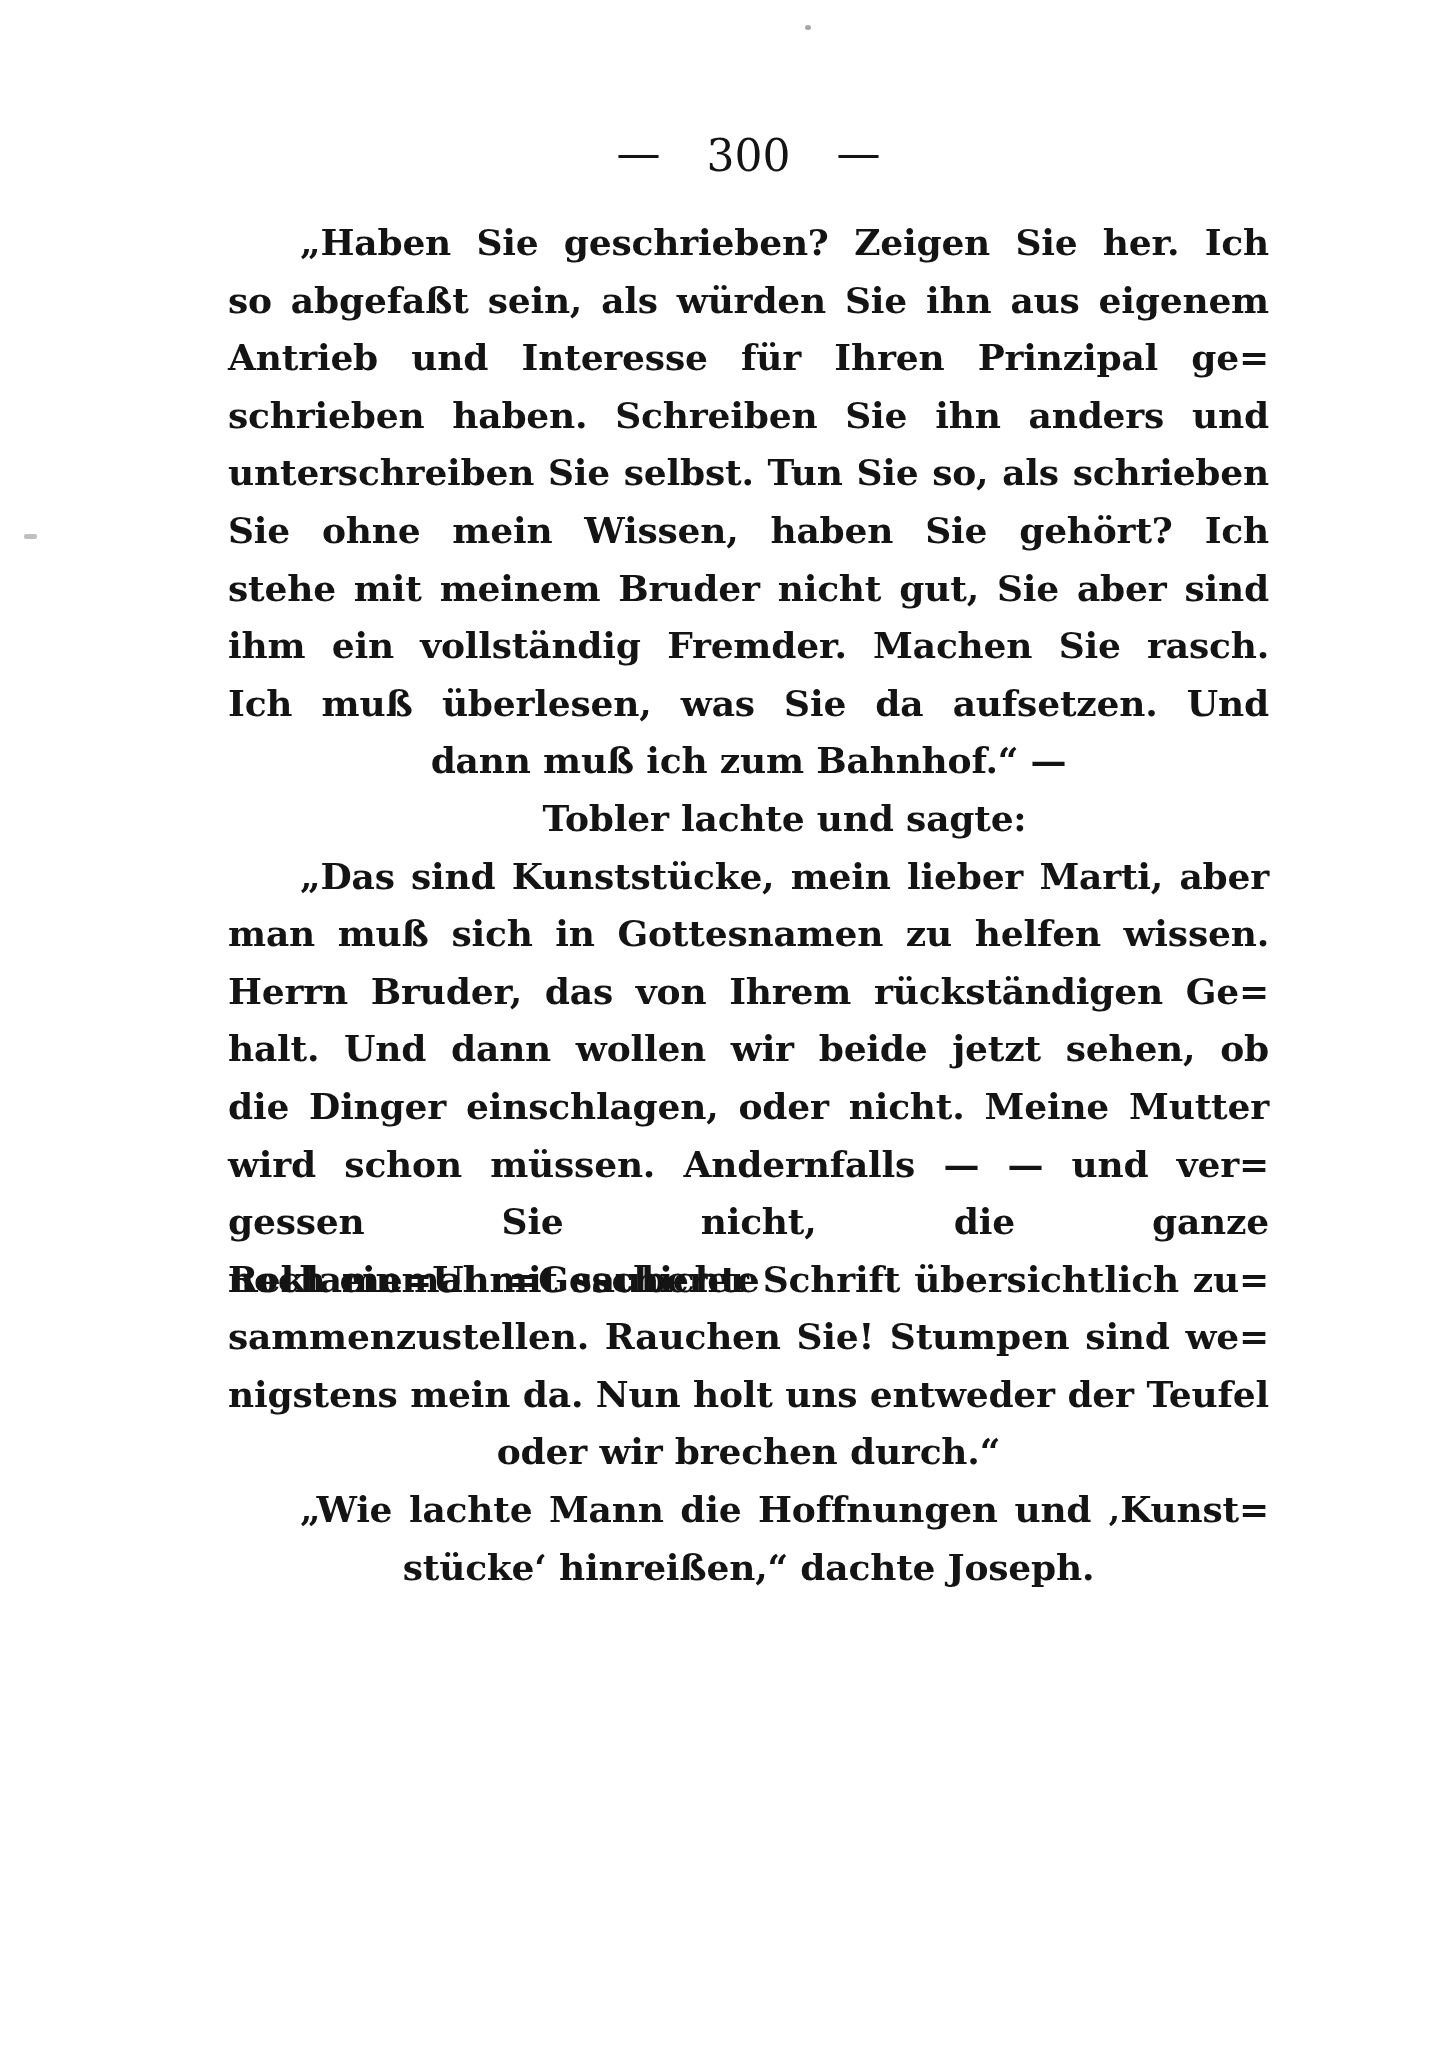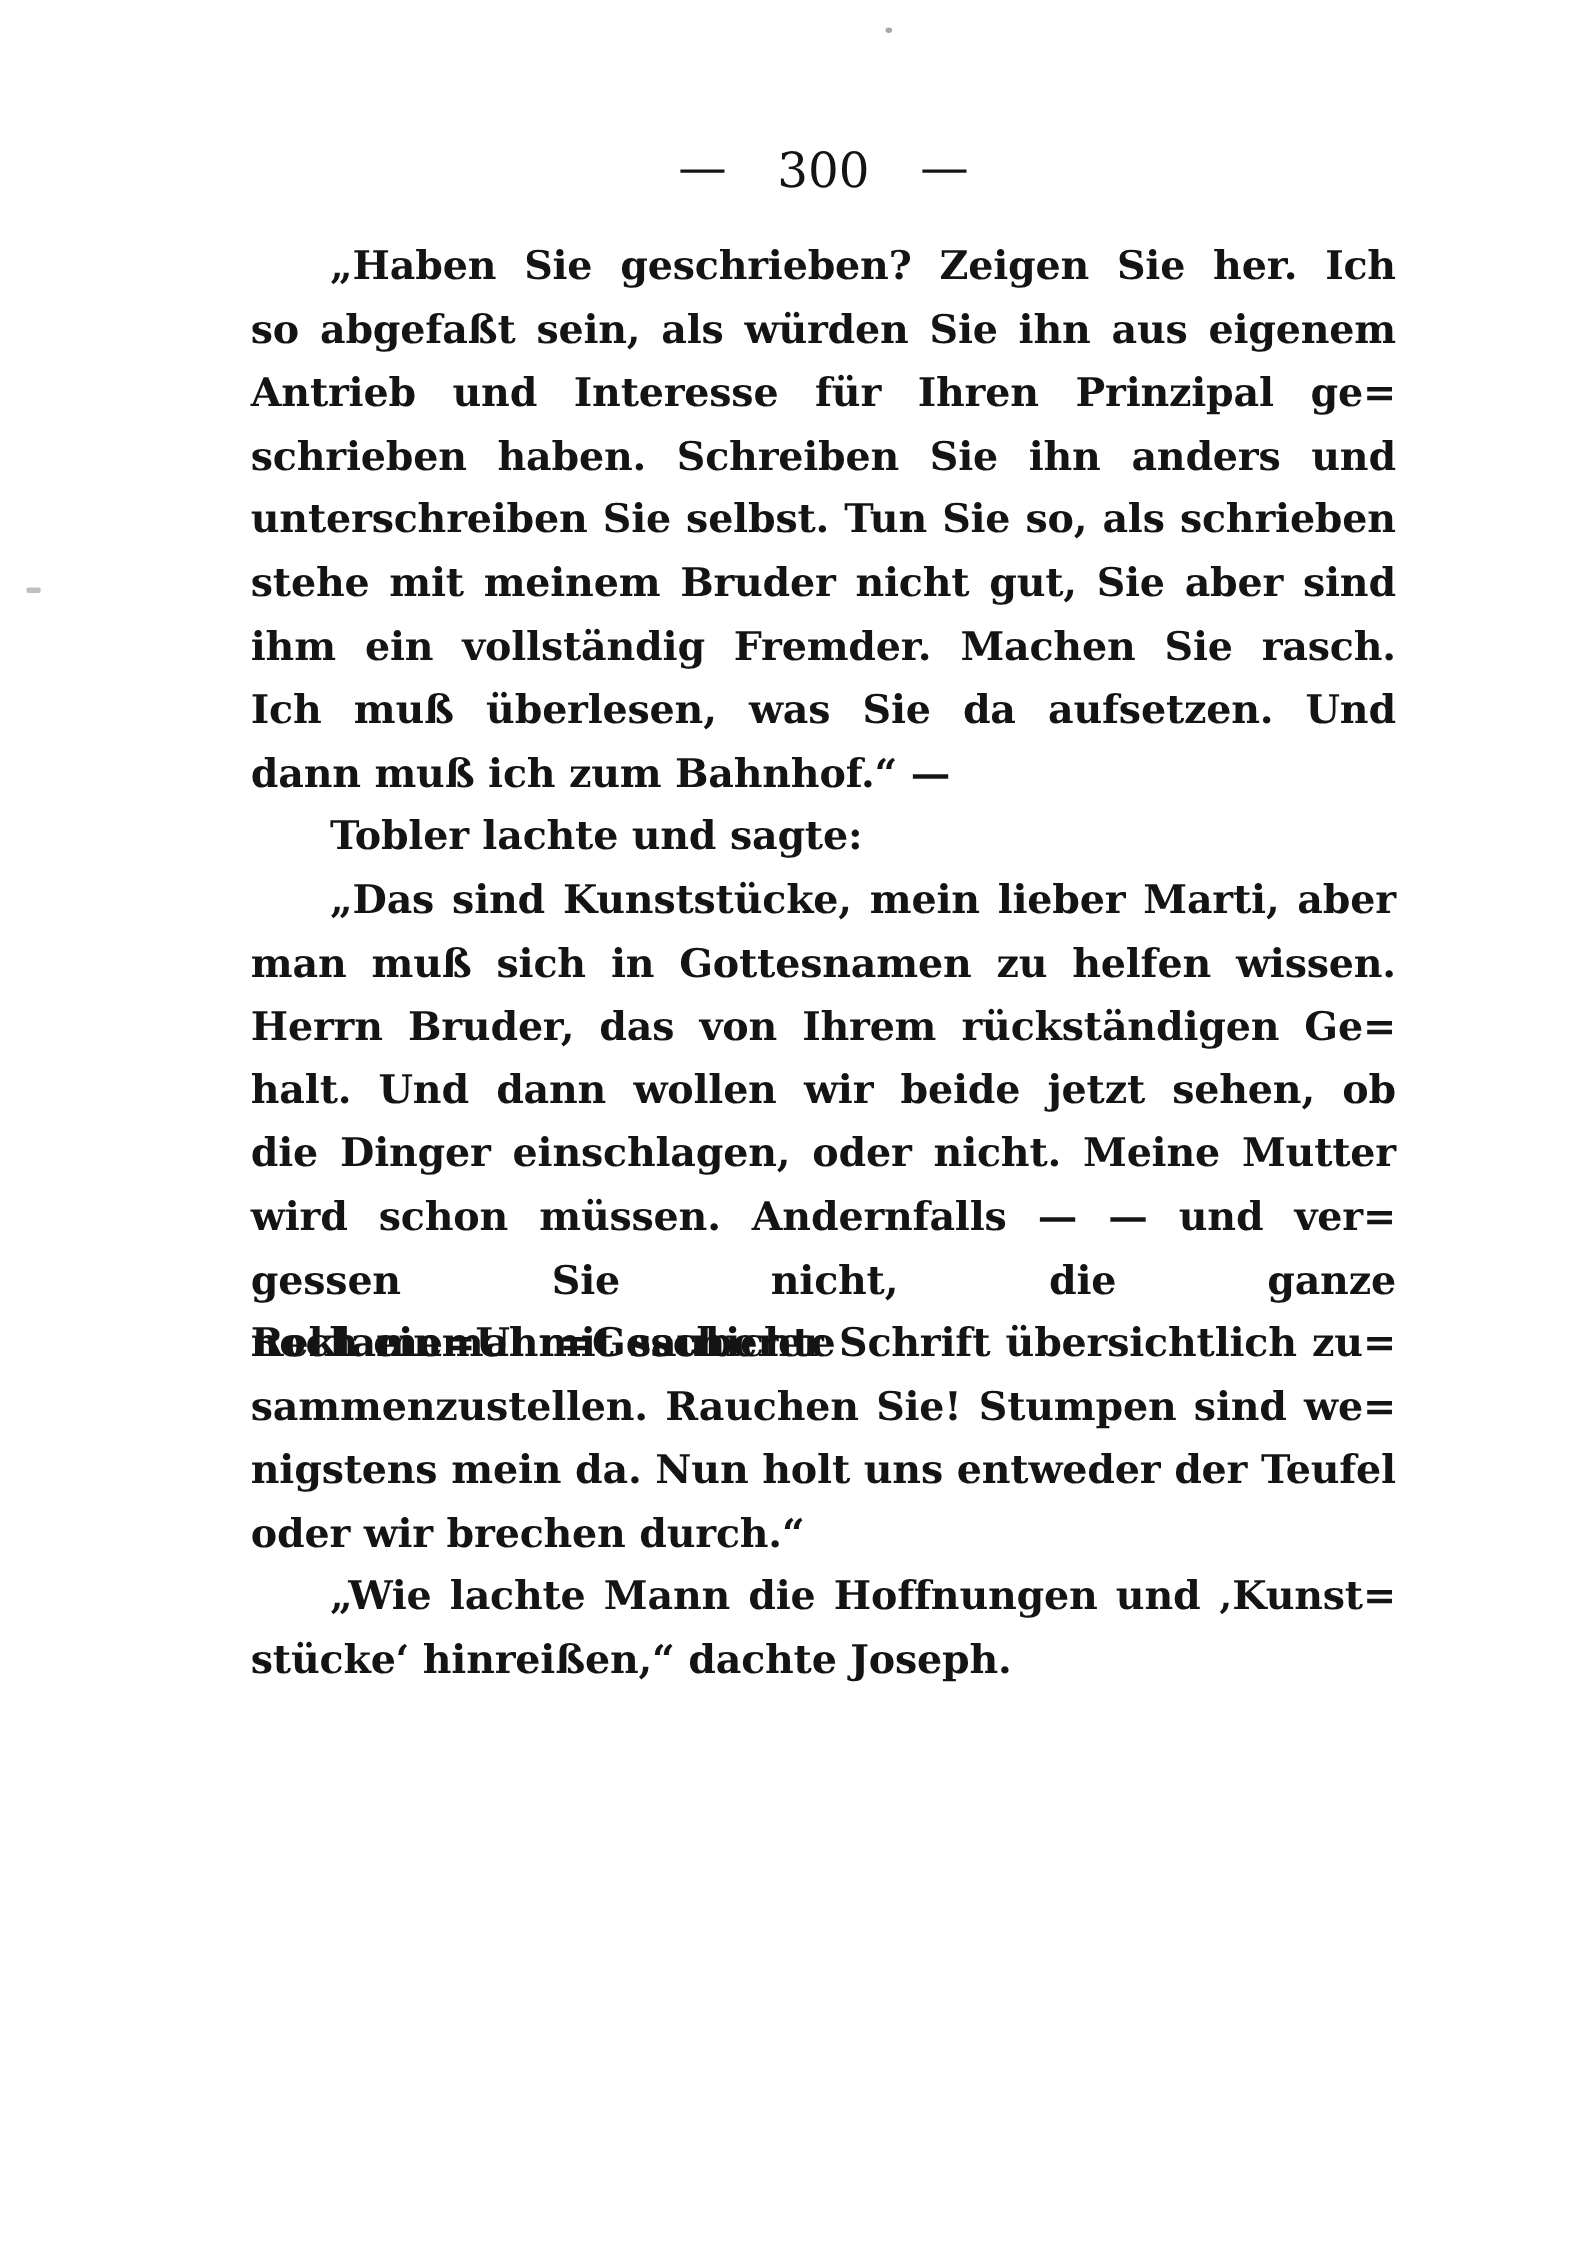--- a/index.html
+++ b/index.html
@@ -48,21 +48,21 @@
     font-size: 36px;
     font-weight: bold;
     letter-spacing: -0.2px;
     line-height: 57.6px;
     color: var(--ink);
   }
   .paragraph { margin: 0; }
   .line {
     height: 57.6px;
     white-space: normal;
-    text-align: left;
+    text-align: center;
   }
   .line.justify {
     text-align: justify;
     text-align-last: justify;
   }
   .line.indent {
     text-indent: 72px;
   }
   
   .speck {
@@ -100,20 +100,21 @@
     <span class="dash">—</span>
   </div>
 
   <div class="text-block">
       <div class="paragraph">
         <div class="line indent justify">„Haben Sie geschrieben? Zeigen Sie her. Ich</div>
         <div class="line justify">so abgefaßt sein, als würden Sie ihn aus eigenem</div>
         <div class="line justify">Antrieb und Interesse für Ihren Prinzipal ge=</div>
         <div class="line justify">schrieben haben. Schreiben Sie ihn anders und</div>
         <div class="line justify">unterschreiben Sie selbst. Tun Sie so, als schrieben</div>
+        <div class="line justify">Sie ohne mein Wissen, haben Sie gehört? Ich</div>
         <div class="line justify">stehe mit meinem Bruder nicht gut, Sie aber sind</div>
         <div class="line justify">ihm ein vollständig Fremder. Machen Sie rasch.</div>
         <div class="line justify">Ich muß überlesen, was Sie da aufsetzen. Und</div>
         <div class="line last">dann muß ich zum Bahnhof.“ —</div>
       </div>
       <div class="paragraph">
         <div class="line indent last">Tobler lachte und sagte:</div>
       </div>
       <div class="paragraph">
         <div class="line indent justify">„Das sind Kunststücke, mein lieber Marti, aber</div>

